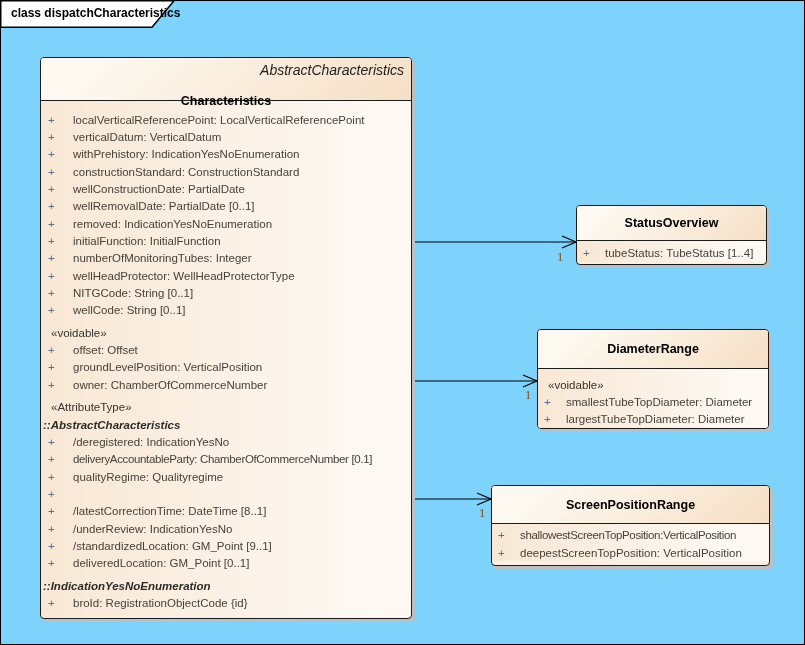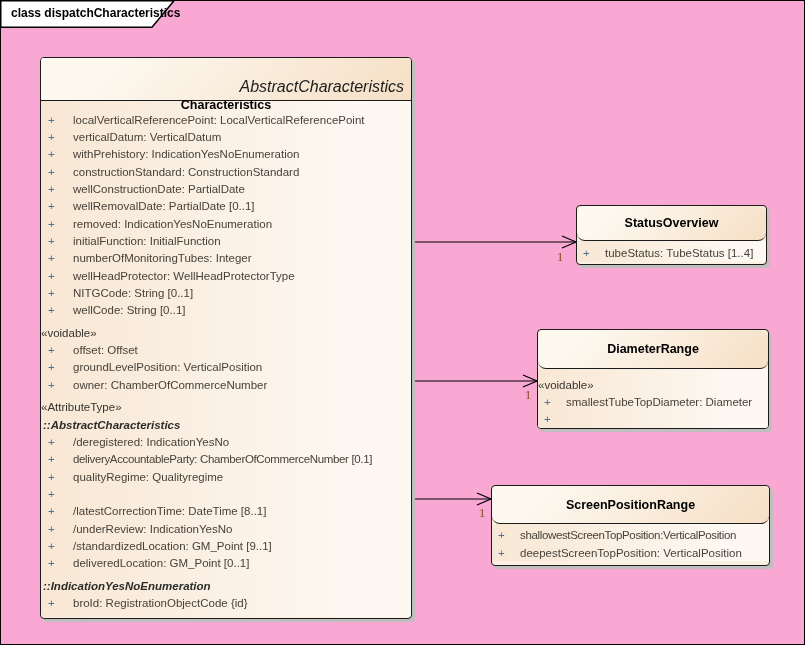--- a/index.html
+++ b/index.html
@@ -1,37 +1,37 @@
 <!DOCTYPE html>
 <html><head>
 <meta charset="utf-8">
 <style>
   html,body{margin:0;padding:0;background:#fff;}
-  .canvas{position:relative;width:805px;height:645px;background:#f9a8d4;
+  .canvas{position:relative;width:805px;height:645px;background:#7dd3fc;
           font-family:"Liberation Sans",sans-serif;overflow:hidden;}
   .frame{position:absolute;inset:0;border:1.5px solid #000;}
   .tab{position:absolute;left:0;top:0;width:210px;height:30px;}
   .tab-label{position:absolute;left:11px;top:6px;font-size:12px;font-weight:bold;color:#000;white-space:nowrap;}
 
   .uml-class{position:absolute;border:1.4px solid #1b1b1b;border-radius:4px;
              box-shadow:3px 3px 0 #bfbfbf;background:#fbf0e2;}
   .cls-header{border-bottom:1.4px solid #1b1b1b;border-radius:3px 3px 0 0;
               background:linear-gradient(135deg,#fdf9f1 15%,#f6dfc5 100%);}
   .cls-body{border-radius:0 0 3px 3px;
             background:linear-gradient(90deg,#f8e7d4 0%,#fdf8f2 85%);}
-  .stereo-top{text-align:right;font-style:italic;font-size:16px;color:#1e1e1e;
-              padding:20px 7px 0 0;}
-  .cls-name{text-align:center;font-weight:bold;font-size:12.5px;color:#000;margin-top:2px;white-space:nowrap;}
-  .hdr-flex{display:flex;align-items:center;justify-content:center;border-radius:8px;}
+  .stereo-top{text-align:right;font-style:italic;font-size:14px;color:#1e1e1e;
+              padding:4px 7px 0 0;}
+  .cls-name{text-align:center;font-weight:bold;font-size:12.5px;color:#000;margin-top:16px;white-space:nowrap;}
+  .hdr-flex{display:flex;align-items:center;justify-content:center;}
 
   .cls-body{font-size:11.5px;color:#474239;}
   .row{display:flex;align-items:center;height:17.35px;white-space:nowrap;}
   .row .vis{flex:none;width:25px;padding-left:7px;color:#4f6f96;}
   .row .txt{flex:none;}
-  .row.stereo{padding-left:0;color:#35342f;}
+  .row.stereo{padding-left:10px;color:#35342f;}
   .row.super{padding-left:2px;font-style:italic;font-weight:bold;color:#2b2b28;}
   .row.gap{margin-top:5px;}
   .sub .row .vis{width:22px;padding-left:6px;}
   .tight{letter-spacing:-0.35px;}
 
   #characteristics{left:40px;top:57px;width:370px;height:560px;}
   #characteristics .cls-header{height:43px;box-sizing:border-box;}
   #characteristics .cls-body{padding-top:10px;box-sizing:border-box;height:515.6px;}
 
   #status-overview{left:576px;top:205px;width:189px;height:58px;}
@@ -214,20 +214,21 @@
     <div class="cls-body">
       <div class="row stereo">
           <span class="txt">«voidable»</span>
         </div>
       <div class="row attr">
           <span class="vis">+</span>
           <span class="txt">smallestTubeTopDiameter: Diameter</span>
         </div>
       <div class="row attr">
           <span class="vis">+</span>
+          <span class="txt">largestTubeTopDiameter: Diameter</span>
         </div>
     </div>
   </div>
 
   <div class="uml-class sub" id="screen-position-range">
     <div class="cls-header hdr-flex">
       <span class="cls-name" style="margin-top:0">ScreenPositionRange</span>
     </div>
     <div class="cls-body">
       <div class="row attr">

